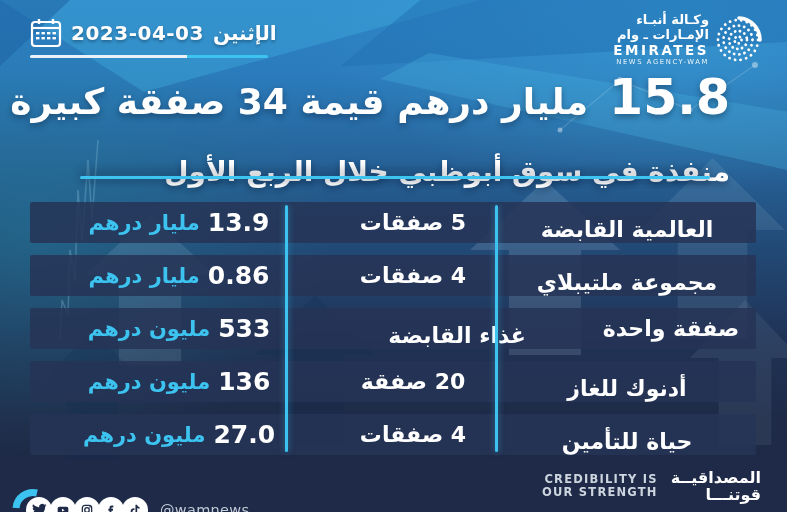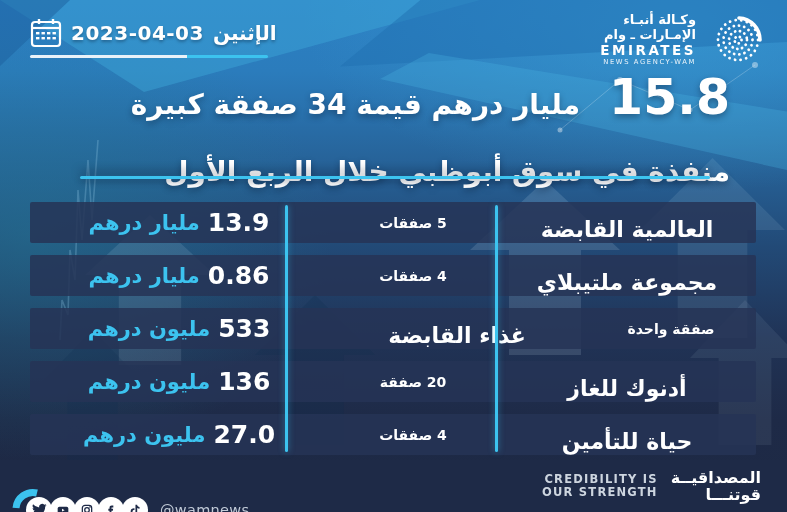--- a/index.html
+++ b/index.html
@@ -30,43 +30,43 @@
   .a5{left:40px; top:330px;width:105px;height:135px;background:#0e2d4e;opacity:.20;}
   .a6{left:690px;top:300px;width:110px;height:145px;background:#cfe8f5;opacity:.08;}
   .squiggle,.constellation{position:absolute;}
   
   .date-badge{position:absolute;left:30px;top:18px;}
   .date-row{display:flex;align-items:center;gap:9px;direction:ltr;}
   .date-num,.date-day{color:#fff;font-size:20px;font-weight:bold;letter-spacing:.5px;
       text-shadow:0 2px 3px rgba(10,25,50,.35);}
   .date-underline{margin-top:7px;width:238px;height:3px;border-radius:2px;
       background:linear-gradient(90deg,#e9f2f9 0 66%,#3cc3ef 66% 100%);}
-  .wam-logo{position:absolute;right:24px;top:12px;display:flex;align-items:center;gap:17px;}
+  .wam-logo{position:absolute;right:24px;top:12px;display:flex;align-items:center;gap:4px;}
   .logo-text{text-align:right;color:#fff;}
   .logo-ar1{font-size:13px;font-weight:bold;line-height:15px;}
   .logo-ar2{font-size:13px;font-weight:bold;line-height:15px;}
   .logo-en1{font-size:13.5px;font-weight:bold;letter-spacing:2.5px;line-height:16px;}
   .logo-en2{font-size:6.8px;letter-spacing:1.6px;line-height:9px;color:#eaf3fa;}
   
   .headline{position:absolute;top:72px;left:0;right:57px;text-align:right;color:#fff;
       text-shadow:0 3px 6px rgba(10,25,50,.4);}
   .h-line1{line-height:52px;white-space:nowrap;}
   .h-big{font-size:49px;font-weight:bold;letter-spacing:1px;}
-  .h-text{font-size:28px;font-weight:bold;margin-right:24px;}
+  .h-text{font-size:36px;font-weight:bold;margin-right:16px;}
   .h-line2{font-size:28px;font-weight:bold;line-height:36px;margin-top:19px;padding-left:60px;}
   .separator{position:absolute;left:80px;top:176px;width:630px;height:3px;background:#3cc3ef;
       border-radius:2px;box-shadow:0 -5px 9px rgba(10,22,44,.5),0 3px 6px rgba(10,22,44,.4);}
   
   .table{position:absolute;left:30px;top:202px;width:726px;height:253px;
       display:flex;flex-direction:column;justify-content:space-between;}
   .row{height:41px;background:rgba(38,52,86,.85);border-radius:2px;
       display:flex;align-items:stretch;}
   .cell{display:flex;align-items:center;justify-content:center;color:#fff;}
   .cell-company{width:258px;font-size:22px;font-weight:bold;margin-top:13px;}
-  .cell-deals{width:170px;font-size:14px;font-weight:bold;}
+  .cell-deals{width:170px;font-size:22px;font-weight:bold;}
   .cell-value{flex:1;gap:8px;}
   .val-num{font-size:25px;font-weight:bold;color:#fff;}
   .val-unit{font-size:21px;font-weight:bold;color:#3cc3ef;}
   .vline{position:absolute;top:3px;height:247px;width:3px;background:#3cc3ef;border-radius:2px;
       box-shadow:0 0 6px rgba(60,195,239,.5);}
   .vline1{left:465px;}  
   .vline2{left:255px;}  
   
   .footer{position:absolute;left:0;right:0;bottom:0;height:52px;background:#1e2a47;
       display:flex;align-items:center;justify-content:space-between;padding:0 26px;box-sizing:border-box;}

